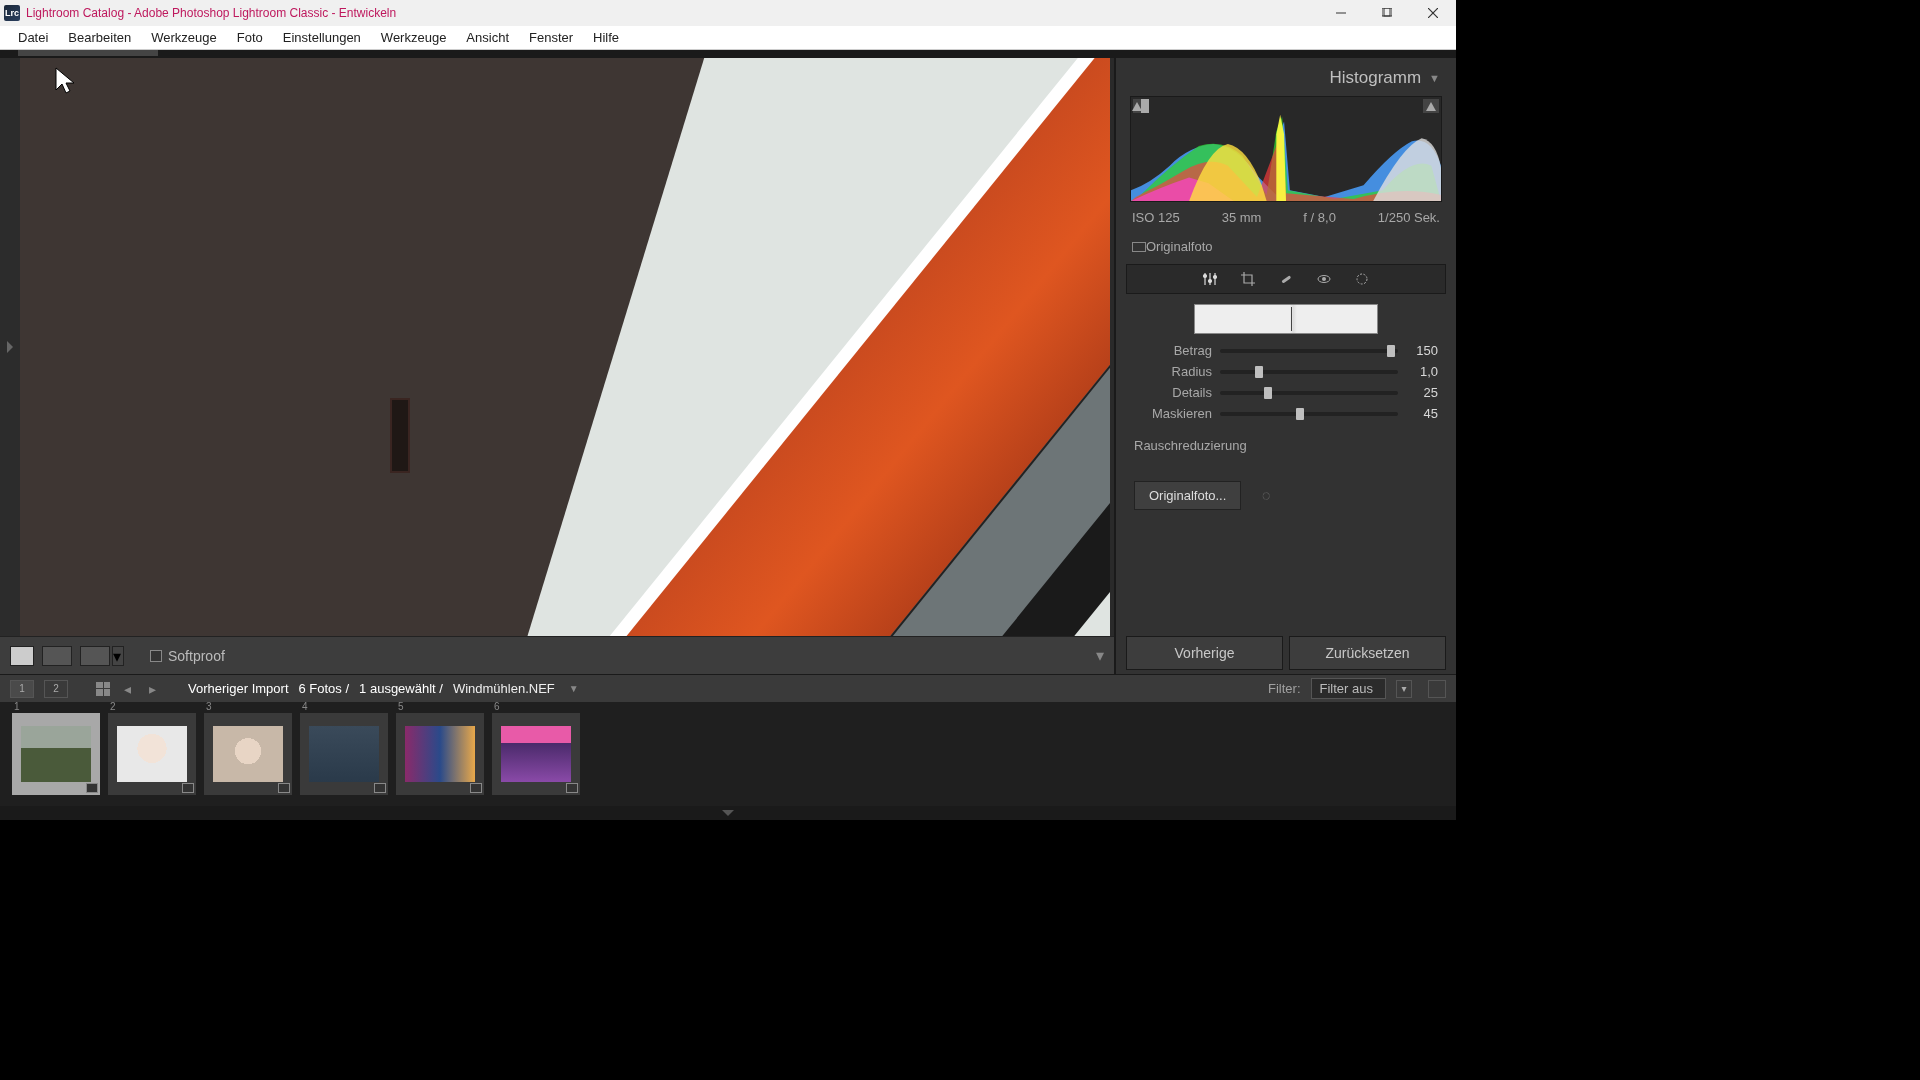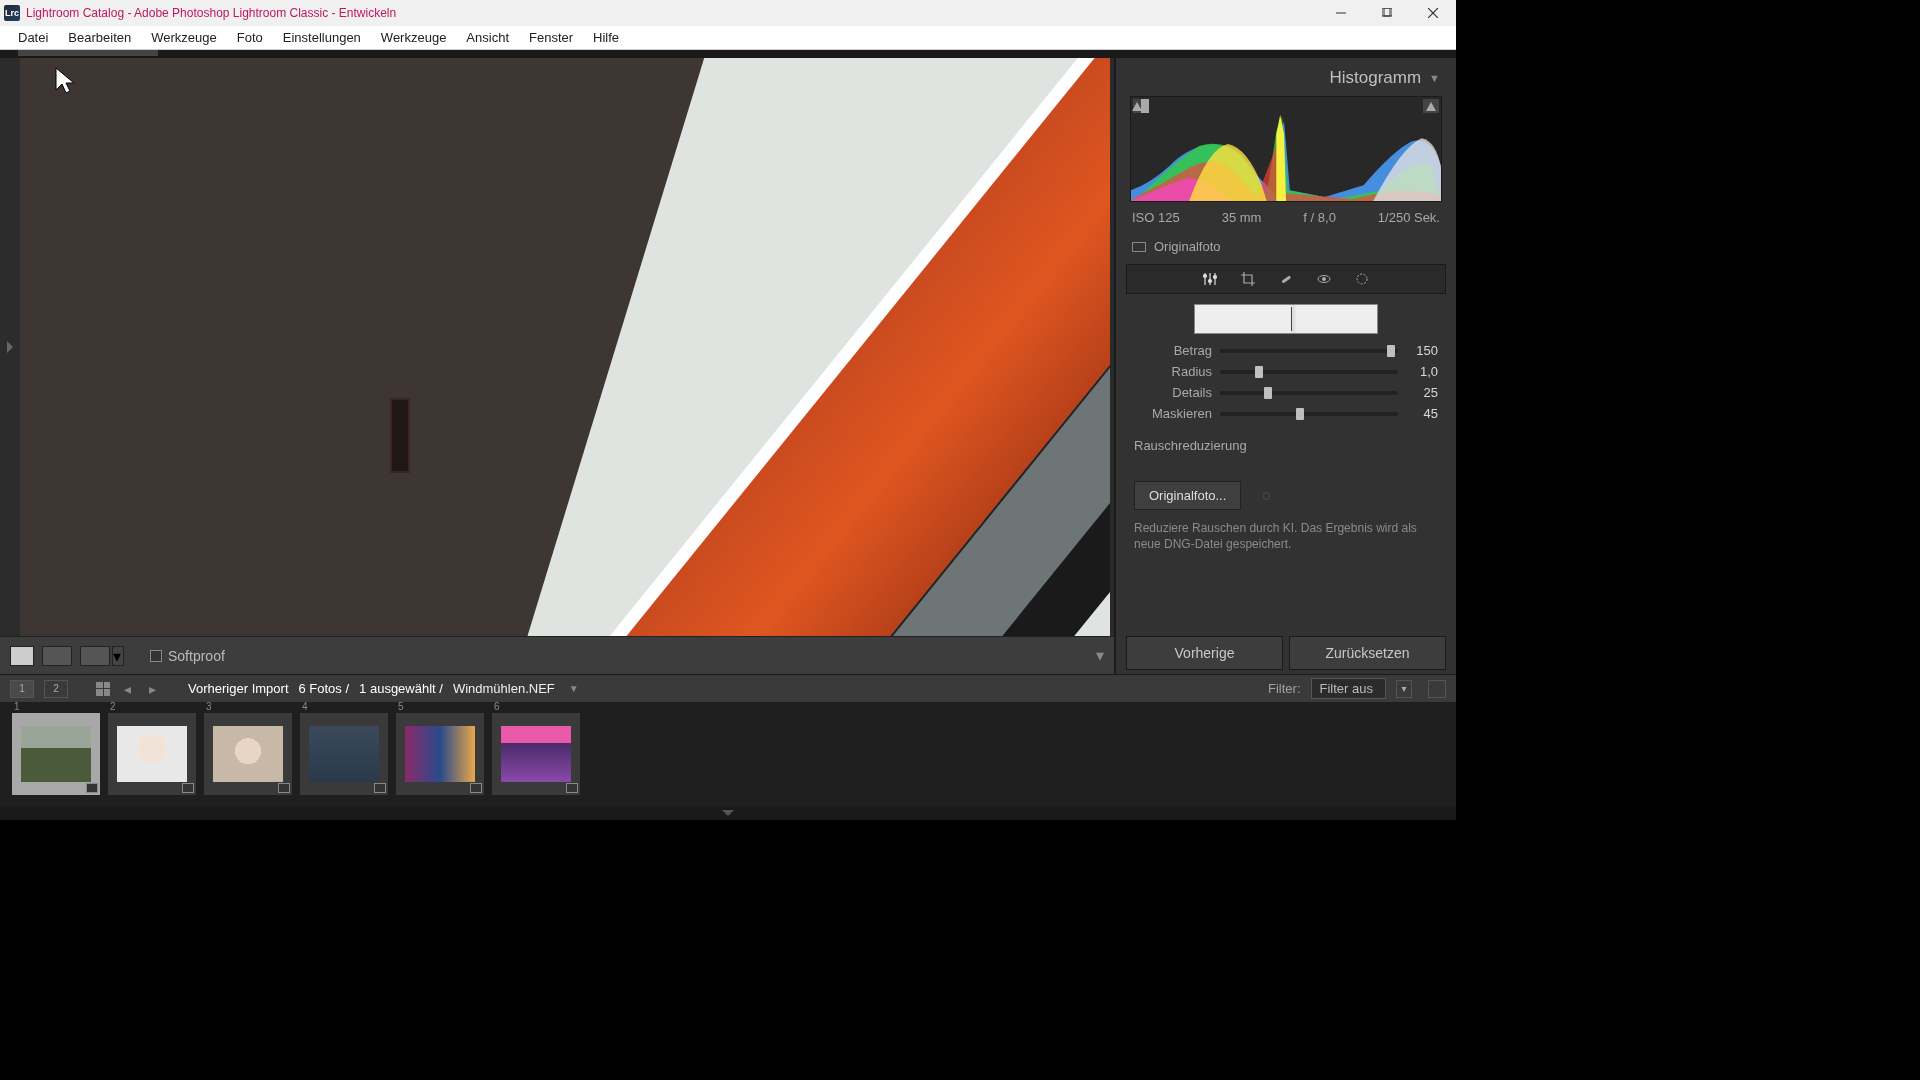--- a/index.html
+++ b/index.html
@@ -52,21 +52,21 @@
 .histogram-caret { margin-left: 8px; color: #888; font-size: 11px; }
 
 .histogram-box { margin: 0 14px; background: #282828; border: 1px solid #1a1a1a; position: relative; height: 106px; }
 .histogram-svg { width: 100%; height: 100%; display: block; }
 .clip-marker { position: absolute; top: 2px; width: 16px; height: 14px; background: #444; display: flex; align-items: center; justify-content: center; }
 .clip-marker.left { left: 2px; border-right: 8px solid #aaa; }
 .clip-marker.right { right: 2px; }
 .clip-tri { width: 0; height: 0; border-left: 5px solid transparent; border-right: 5px solid transparent; border-bottom: 9px solid #aaa; }
 
 .exif-row { display: flex; justify-content: space-between; padding: 8px 16px; color: #a8a8a8; font-size: 13px; }
-.original-row { display: flex; align-items: center; gap: 8px; padding: 6px 16px 10px; color: #a8a8a8; font-size: 13px; }
+.original-row { display: flex; align-items: center; padding: 6px 16px 10px; color: #a8a8a8; font-size: 13px; }
 .original-icon { width: 14px; height: 10px; border: 1px solid #888; }
 
 .tool-strip { height: 30px; background: #2a2a2a; margin: 0 10px; border: 1px solid #1a1a1a; display: flex; align-items: center; justify-content: center; gap: 22px; }
 .tool-icon { width: 16px; height: 16px; color: #aaa; display: flex; align-items: center; justify-content: center; font-size: 14px; }
 .tool-icon.active { color: #fff; }
 .tool-icon svg { width: 16px; height: 16px; }
 
 .mini-preview { margin: 10px auto 6px; width: 184px; height: 30px; border: 1px solid #888; background: linear-gradient(90deg, #eee 0%, #eee 52%, #ddd 54%, #eee 56%, #eee 100%); position: relative; }
 .mini-preview::after { content: ""; position: absolute; left: 53%; top: 2px; width: 1px; height: 24px; background: #444; }
 
@@ -302,21 +302,20 @@
               <span class="slider-thumb" style="left:45%"></span>
             </span>
             <span class="slider-value">45</span>
           </div>
         </div>
 
       <div class="noise-section">
         <div class="noise-title">Rauschreduzierung</div>
         <span class="denoise-btn">Originalfoto...</span>
         <span class="denoise-spinner">◌</span>
-        <div class="noise-help">Reduziere Rauschen durch KI. Das Ergebnis wird als neue DNG-Datei gespeichert.</div>
       </div>
 
       <div class="bottom-buttons">
         <div class="big-btn">Vorherige</div>
         <div class="big-btn">Zurücksetzen</div>
       </div>
     </div>
 
   </div>
 

